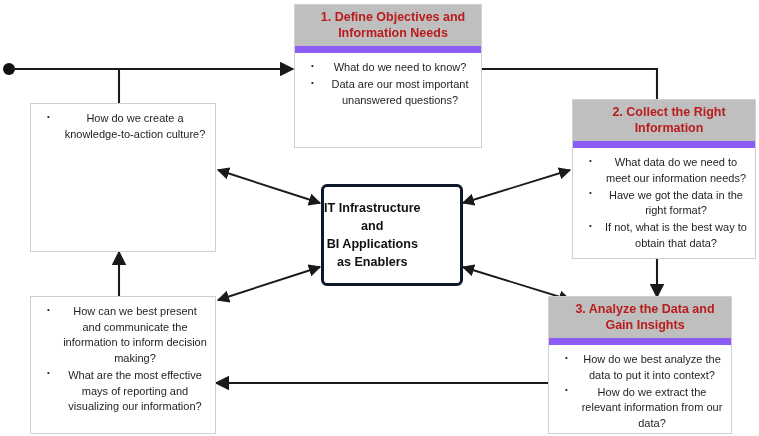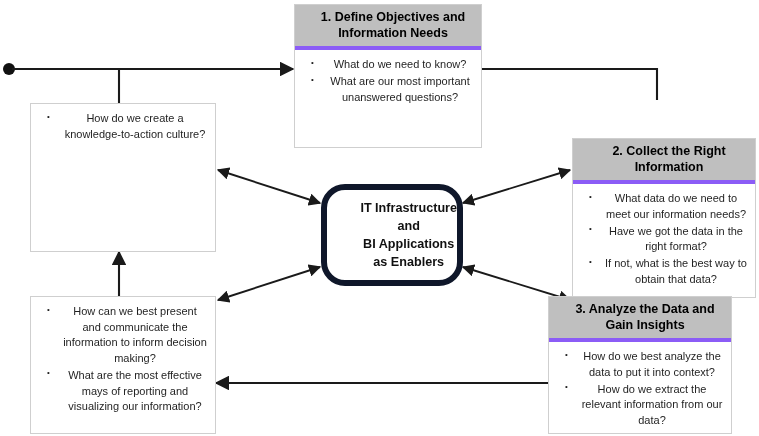--- a/index.html
+++ b/index.html
@@ -15,28 +15,28 @@
 
   .node{
     position:absolute;
     box-sizing:border-box;
     border:1px solid #cfcfcf;
     background:#ffffff;
     overflow:hidden;
   }
   .node-header{
     background:#bfbfbf;
-    color:#000000;
+    color:#b91c1c;
     text-align:center;
     font-size:12.5px;
     font-weight:bold;
     line-height:1.28;
     padding:4px 6px 5px 16px;
     box-sizing:border-box;
-    border-bottom:4px solid #8b5cf6;
+    border-bottom:7px solid #8b5cf6;
   }
   .node-body{
     padding:7px 8px 6px 4px;
     box-sizing:border-box;
   }
   ul.bullets{
     margin:0;
     padding:0 0 0 26px;
     list-style:none;
   }
@@ -54,26 +54,26 @@
     position:absolute;
     left:-14px;
     top:-0.5px;
     font-size:8px;
     color:#1f1f1f;
   }
 
   #center-node{
     position:absolute;
     box-sizing:border-box;
-    border:6px solid #0f172a;
-    border-radius:24px;
+    border:3px solid #0f172a;
+    border-radius:6px;
     background:#ffffff;
     display:flex;
     align-items:center;
-    justify-content:flex-end;
+    justify-content:flex-start;
   }
   #center-node .center-text{
     text-align:center;
     font-size:12.6px;
     font-weight:bold;
     line-height:1.45;
     color:#111111;
     white-space:pre-line;
   }
 </style>
@@ -110,26 +110,26 @@
     <line x1="463" y1="203" x2="570" y2="170" stroke="#1a1a1a" stroke-width="1.9" marker-start="url(#ah2)" marker-end="url(#ah2)"></line>
     <line x1="320" y1="267" x2="218" y2="300" stroke="#1a1a1a" stroke-width="1.9" marker-start="url(#ah2)" marker-end="url(#ah2)"></line>
     <line x1="463" y1="267" x2="570" y2="300" stroke="#1a1a1a" stroke-width="1.9" marker-start="url(#ah2)" marker-end="url(#ah2)"></line>
   </svg>
 
   <div class="node" id="node-1" style="left:294px;top:4px;width:188px;height:144px;">
     <div class="node-header">1. Define Objectives and Information Needs</div>
     <div class="node-body">
       <ul class="bullets">
         <li>What do we need to know?</li>
-        <li>What are our most important unanswered questions?</li>
+        <li>Data are our most important unanswered questions?</li>
       </ul>
     </div>
   </div>
 
-  <div class="node" id="node-2" style="left:572px;top:99px;width:184px;height:160px;margin-top:39px;">
+  <div class="node" id="node-2" style="left:572px;top:99px;width:184px;height:160px;">
     <div class="node-header">2. Collect the Right Information</div>
     <div class="node-body">
       <ul class="bullets">
         <li>What data do we need to meet our information needs?</li>
         <li>Have we got the data in the right format?</li>
         <li>If not, what is the best way to obtain that data?</li>
       </ul>
     </div>
   </div>
 

